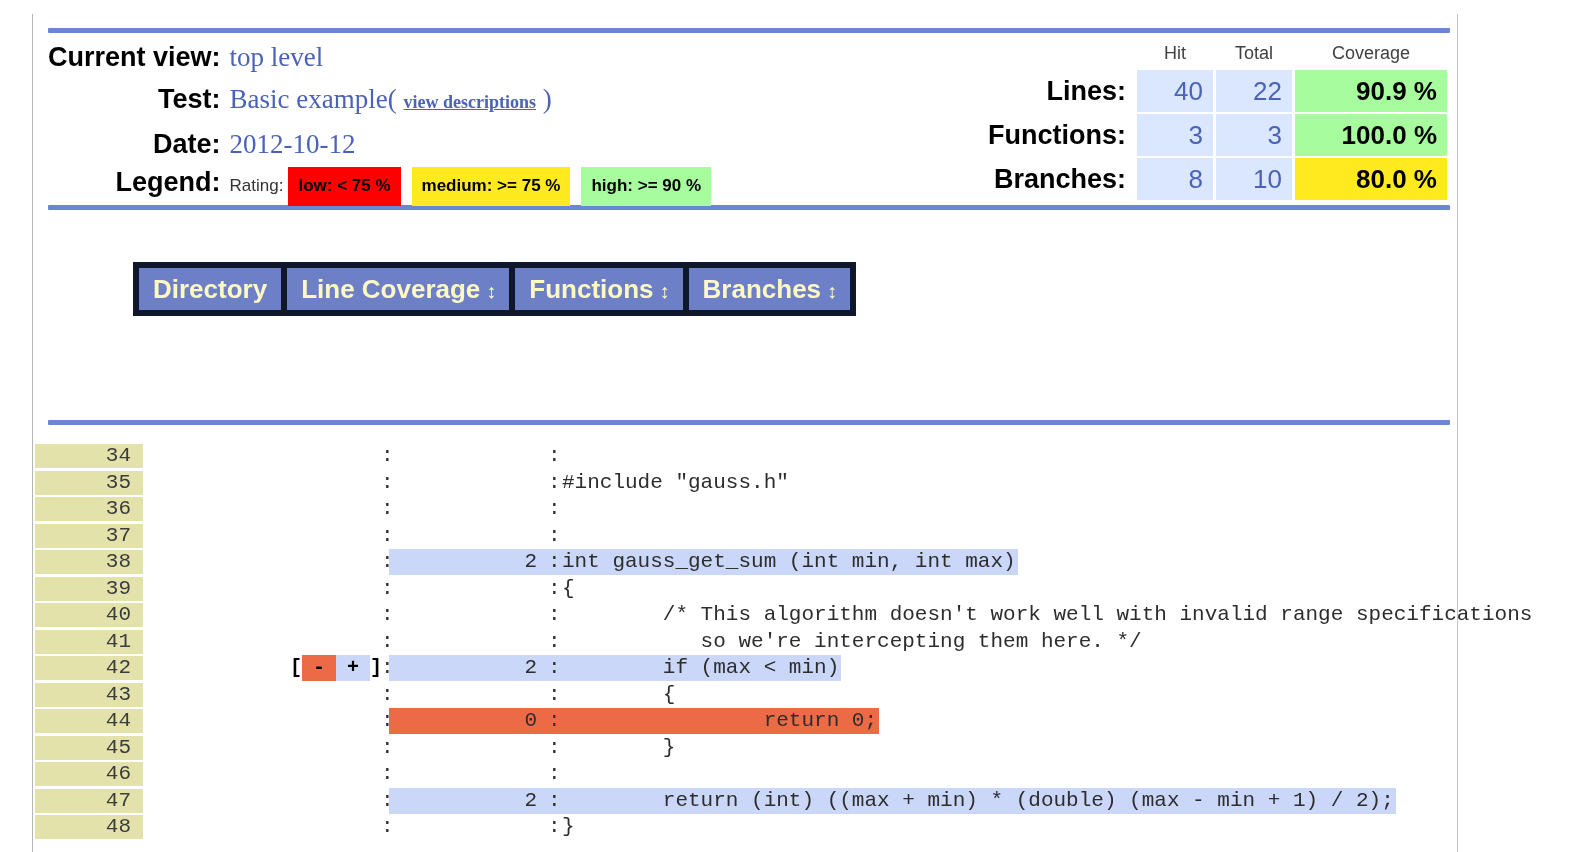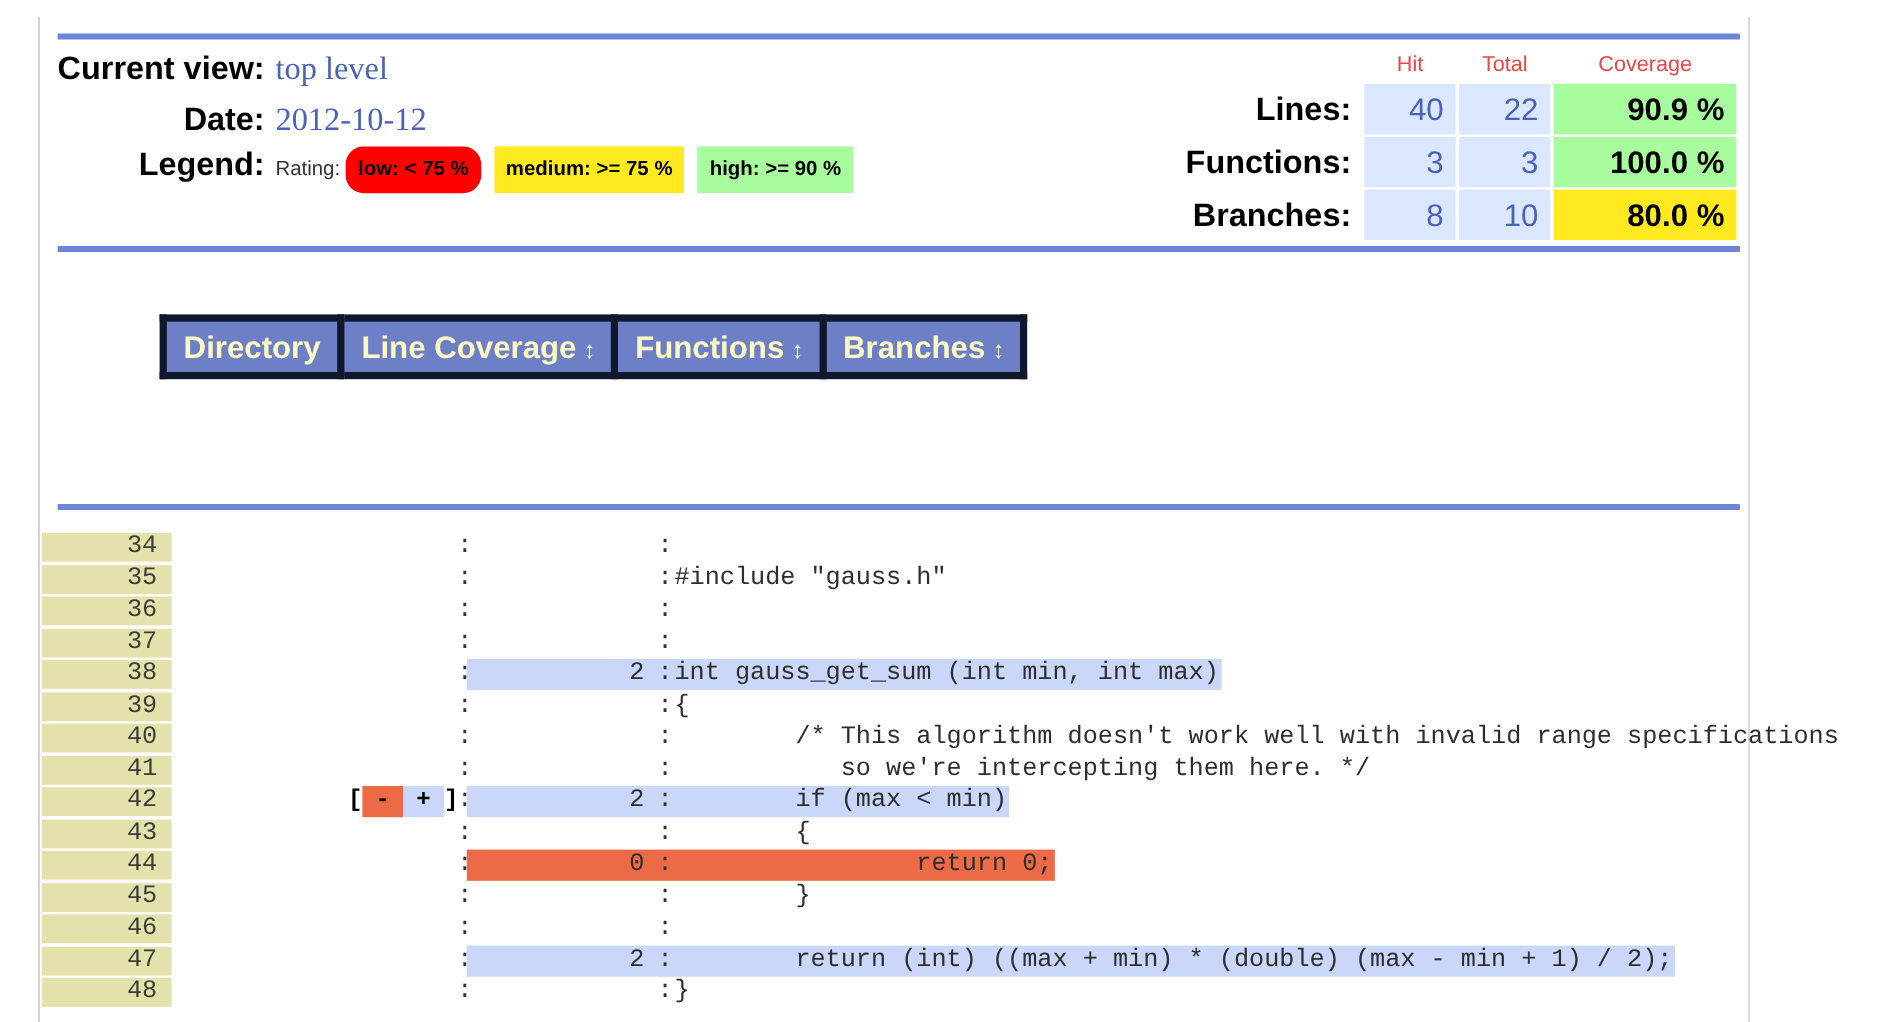--- a/index.html
+++ b/index.html
@@ -107,36 +107,36 @@
   }
   .legend-item {
     display: inline-block;
     font-size: 17px;
     font-weight: bold;
     text-align: center;
     padding: 2px 10px 3px 10px;
     margin-right: 11px;
     color: #000000;
   }
-  .lg-low { background: #ff0000; border-radius: 15px; }
+  .lg-low { background: #ff0000; }
   .lg-med { background: #ffea20; }
   .lg-high { background: #a7fc9d; }
 
   
   #hdr-right {
     position: absolute;
     right: 0;
     top: 0;
     border-collapse: separate;
     border-spacing: 3px 2px;
   }
   #hdr-right th {
     font-size: 18px;
     font-weight: normal;
-    color: #ef4444;
+    color: #404040;
     text-align: center;
     padding: 0 8px;
     height: 30px;
   }
   #hdr-right th.blank { }
   #hdr-right td.stat-label {
     font-size: 27px;
     font-weight: bold;
     text-align: right;
     padding-right: 8px;
@@ -344,20 +344,24 @@
   <div class="rule r2"></div>
   <div class="rule r3"></div>
 
   <div id="header">
 
     <table id="hdr-left" class="hdr">
       <tbody>
         <tr>
           <td class="hdr-label">Current view:</td>
           <td class="hdr-value">top level</td>
+        </tr>
+        <tr>
+          <td class="hdr-label">Test:</td>
+          <td class="hdr-value"><span>Basic example</span><span class="paren">(</span> <a class="descr-link" href="#">view descriptions</a> <span class="paren">)</span></td>
         </tr>
         <tr>
           <td class="hdr-label">Date:</td>
           <td class="hdr-value">2012-10-12</td>
         </tr>
         <tr class="legend-row">
           <td class="hdr-label">Legend:</td>
           <td><span class="legend-caption">Rating:</span><span class="legend-item lg-low">low: &lt; 75 %</span><span class="legend-item lg-med">medium: &gt;= 75 %</span><span class="legend-item lg-high">high: &gt;= 90 %</span></td>
         </tr>
       </tbody>

